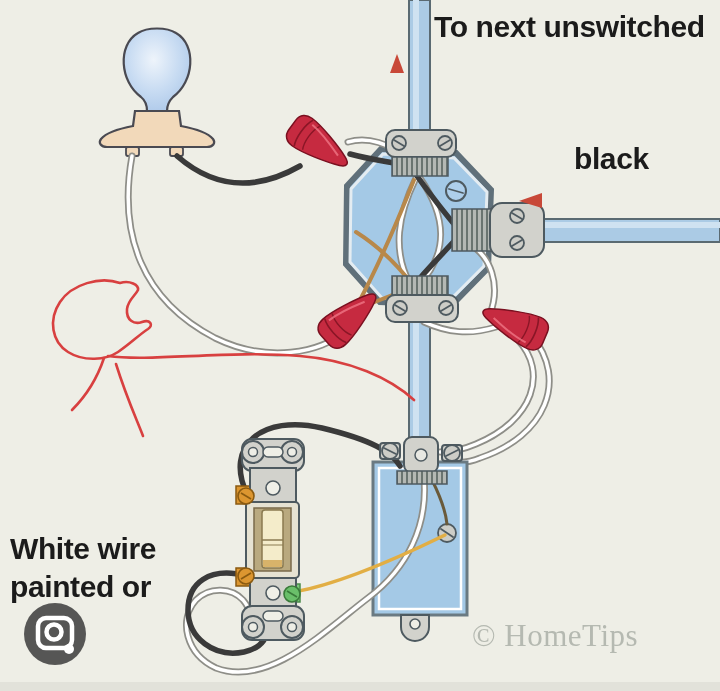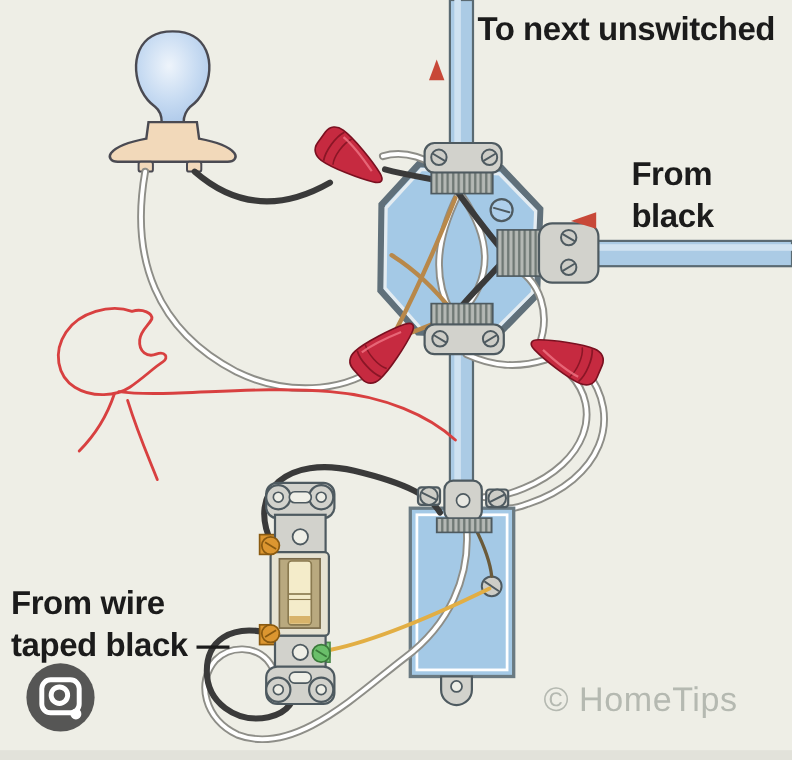--- a/index.html
+++ b/index.html
@@ -12,22 +12,22 @@
     --bulb-blue:#c7dbf2; --lamp-base-tan:#f2d9ba; --label-text:#1b1b1b;
     --watermark-gray:#b5b9b1; --lens-overlay:#3f3f3f;
   }
   html,body{margin:0;padding:0;}
   #stage{position:relative;width:720px;height:691px;background:var(--background);
     overflow:hidden;font-family:"Liberation Sans",sans-serif;}
   #diagram-svg{position:absolute;left:0;top:0;z-index:1;}
   .label{position:absolute;z-index:2;color:var(--label-text);font-weight:600;
     font-size:30px;line-height:38px;letter-spacing:-0.4px;white-space:nowrap;}
   .label span{display:block;}
-  #watermark{position:absolute;z-index:2;left:494px;top:618px;font-size:31px;
-    font-weight:400;color:var(--watermark-gray);letter-spacing:0.5px;}
+  #watermark{position:absolute;z-index:2;left:472px;top:618px;font-size:31px;
+    font-weight:400;color:var(--watermark-gray);letter-spacing:0.5px;font-family:Liberation Serif, serif;}
   #lens-icon-svg{position:absolute;left:22px;top:601px;z-index:3;}
   
   .wb{stroke:var(--wire-black);stroke-width:5.5;fill:none;stroke-linecap:round;}
   .wwo{stroke:var(--wire-white-edge);stroke-width:7;fill:none;stroke-linecap:round;}
   .wwi{stroke:#ffffff;stroke-width:3.5;fill:none;stroke-linecap:round;}
   .wbr{stroke:var(--wire-brass);stroke-width:4;fill:none;stroke-linecap:round;}
   .metal{fill:var(--metal-light);stroke:var(--outline-dark);stroke-width:2;}
   .screw{fill:#cdcdc7;stroke:var(--outline-dark);stroke-width:1.8;}
   .slot{stroke:var(--outline-dark);stroke-width:1.8;stroke-linecap:round;fill:none;}
   .red-draw{stroke:var(--annotation-red);stroke-width:2.6;fill:none;stroke-linecap:round;}
@@ -233,26 +233,25 @@
   </g>
 
   <polygon points="397,54 404,73 390,73" fill="var(--arrow-red)"></polygon>
   <polygon points="519,201 542,193 542,208" fill="var(--arrow-red)"></polygon>
 </svg>
 
 <div class="label" style="left:434px;top:8px;">
   <span>To next unswitched</span>
 </div>
 <div class="label" style="left:574px;top:140px;">
-  <span>From</span>
   <span>black</span>
 </div>
 <div class="label" style="left:10px;top:530px;">
-  <span>From wire</span>
-  <span>taped black —</span>
+  <span>White wire</span>
+  <span>painted or</span>
 </div>
 <div id="watermark">© HomeTips</div>
 
 <svg id="lens-icon-svg" width="66" height="66" viewBox="0 0 66 66">
   <circle cx="33" cy="33" r="31" fill="var(--lens-overlay)" opacity="0.87"></circle>
   <rect x="16" y="17" width="34" height="30" rx="8" fill="none" stroke="#ffffff" stroke-width="4.5"></rect>
   <circle cx="32" cy="31" r="7.5" fill="none" stroke="#ffffff" stroke-width="4.5"></circle>
   <circle cx="47" cy="48" r="5" fill="#ffffff"></circle>
 </svg>
 

